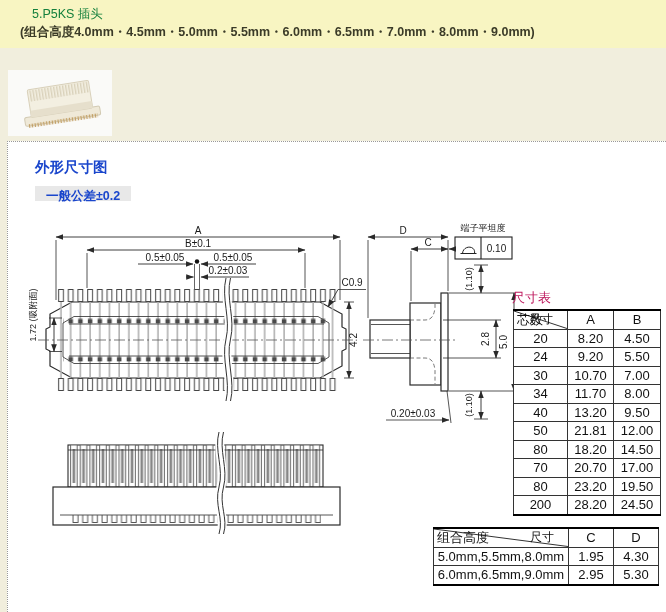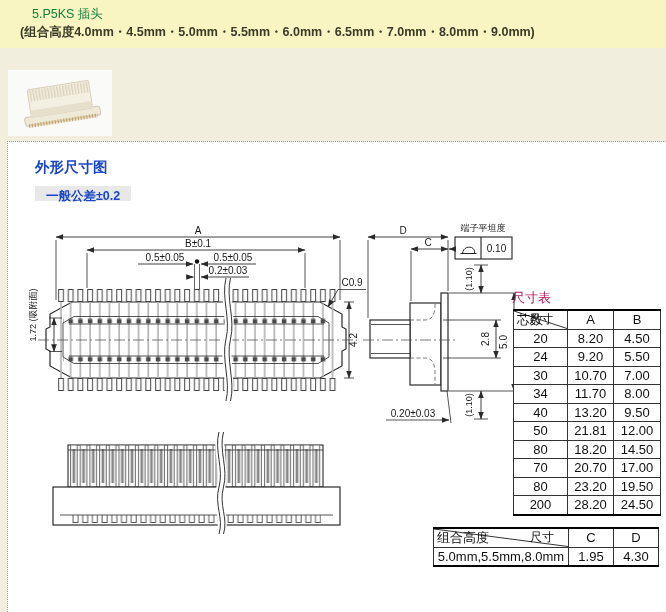--- a/index.html
+++ b/index.html
@@ -317,14 +317,19 @@
       <span class="d-bot">组合高度</span>
     </td>
     <td class="gray">C</td>
     <td class="gray">D</td>
   </tr>
   <tr>
         <td class="gray">5.0mm,5.5mm,8.0mm</td>
         <td>1.95</td>
         <td>4.30</td>
       </tr>
+  <tr>
+        <td class="gray">6.0mm,6.5mm,9.0mm</td>
+        <td>2.95</td>
+        <td>5.30</td>
+      </tr>
 </tbody>
   </table>
 
 </body></html>

